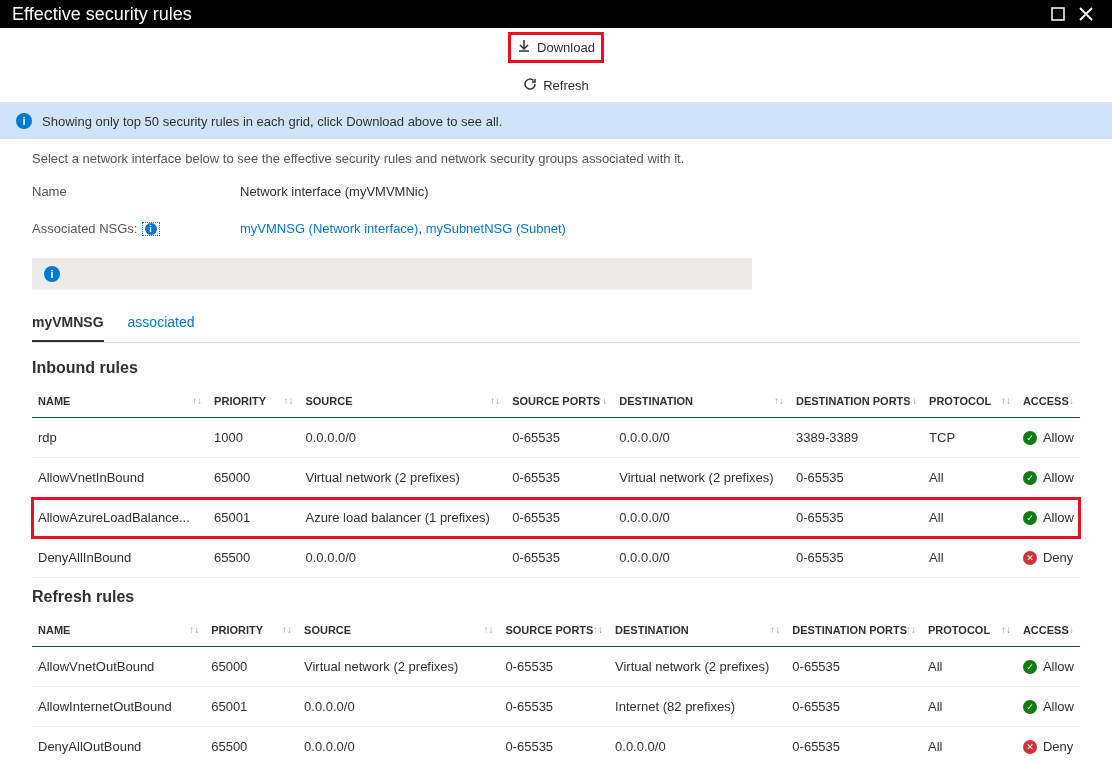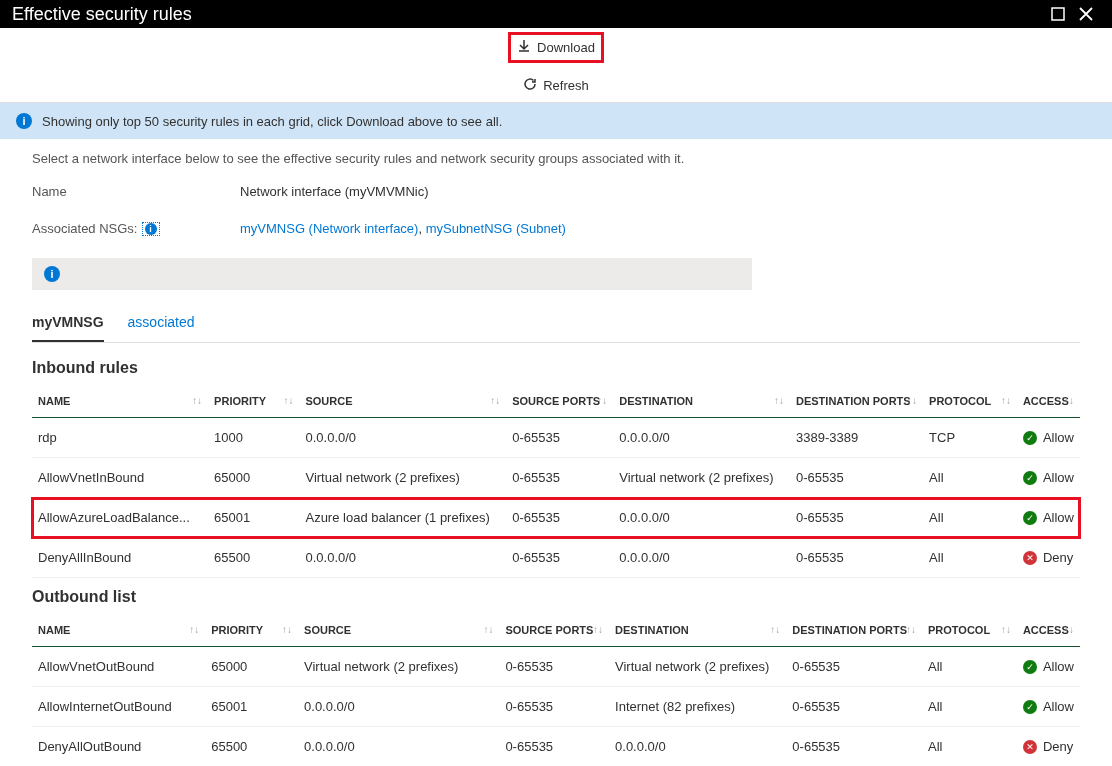--- a/index.html
+++ b/index.html
@@ -193,21 +193,21 @@
           <td>
             <div class="access-cell">
               <span class="status-deny">✕</span>
               <span>Deny</span>
             </div>
           </td>
         </tr>
       </tbody>
   </table>
 
-  <div class="section-title">Outbound list</div>
+  <div class="section-title">Refresh rules</div>
   <table>
     <colgroup>
         <col class="c-name">
         <col class="c-priority">
         <col class="c-source">
         <col class="c-sports">
         <col class="c-dest">
         <col class="c-dports">
         <col class="c-protocol">
         <col class="c-access">

